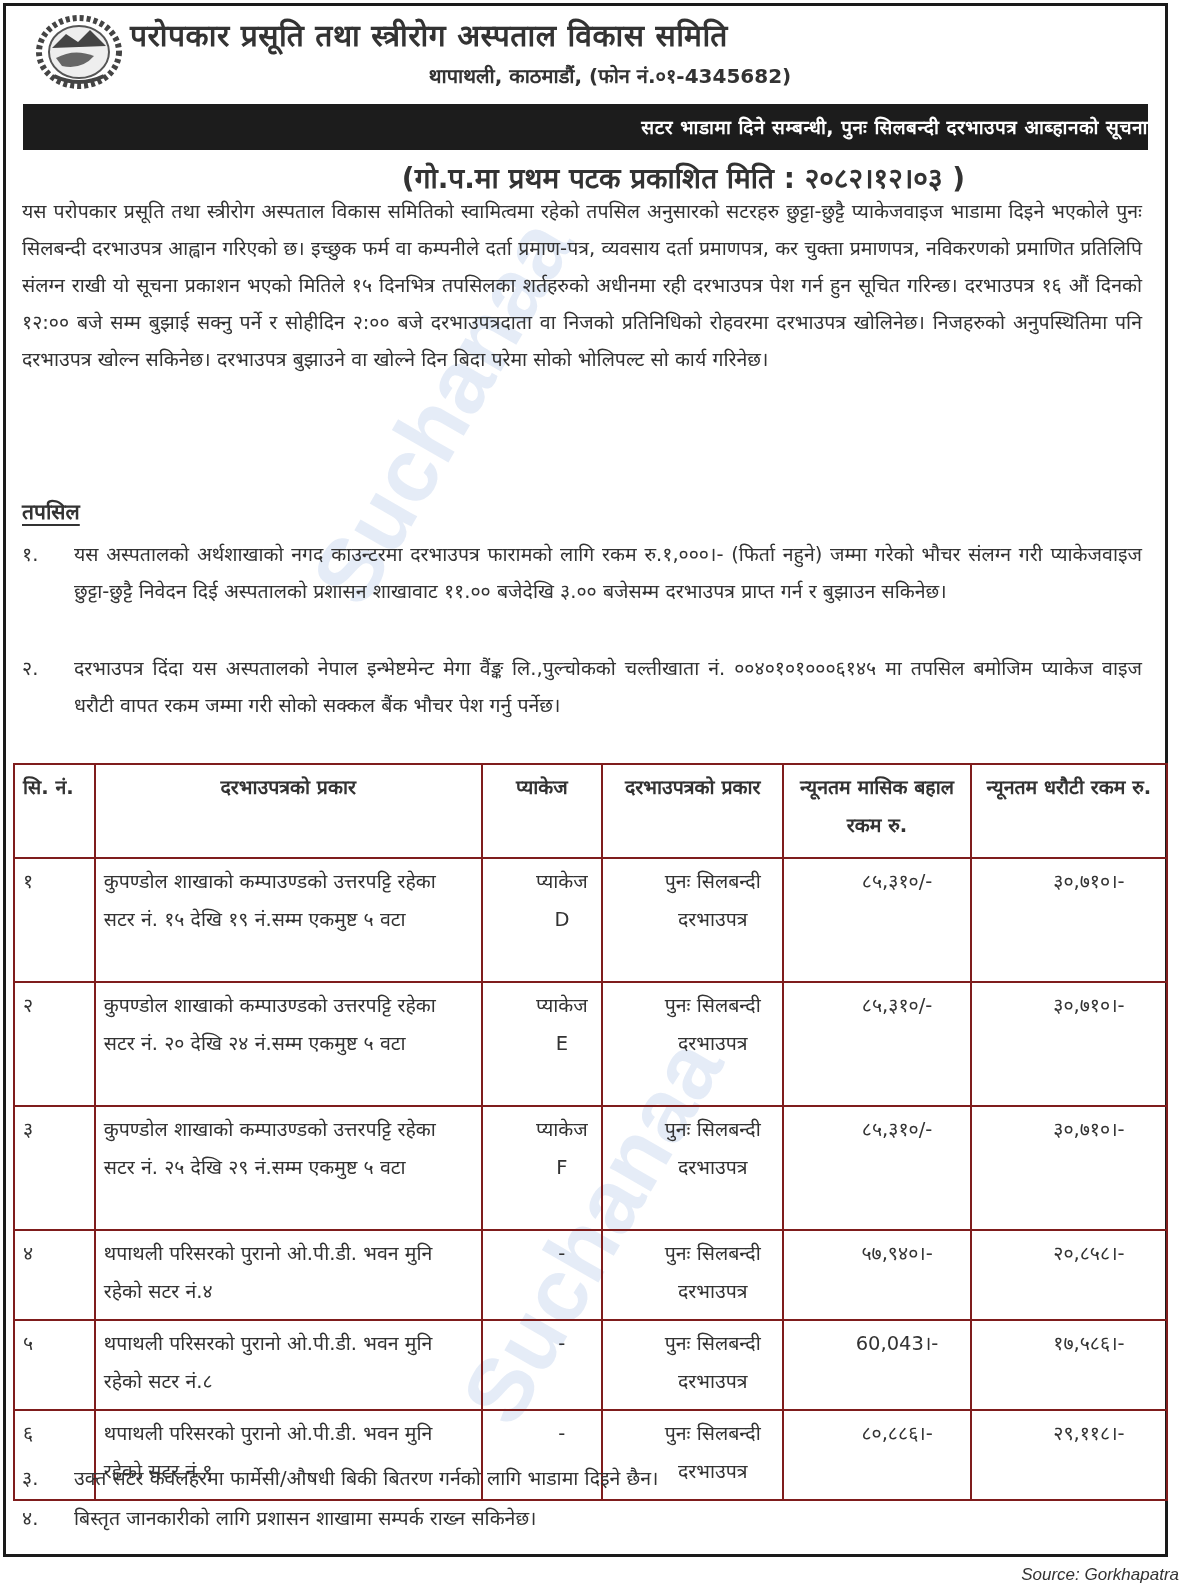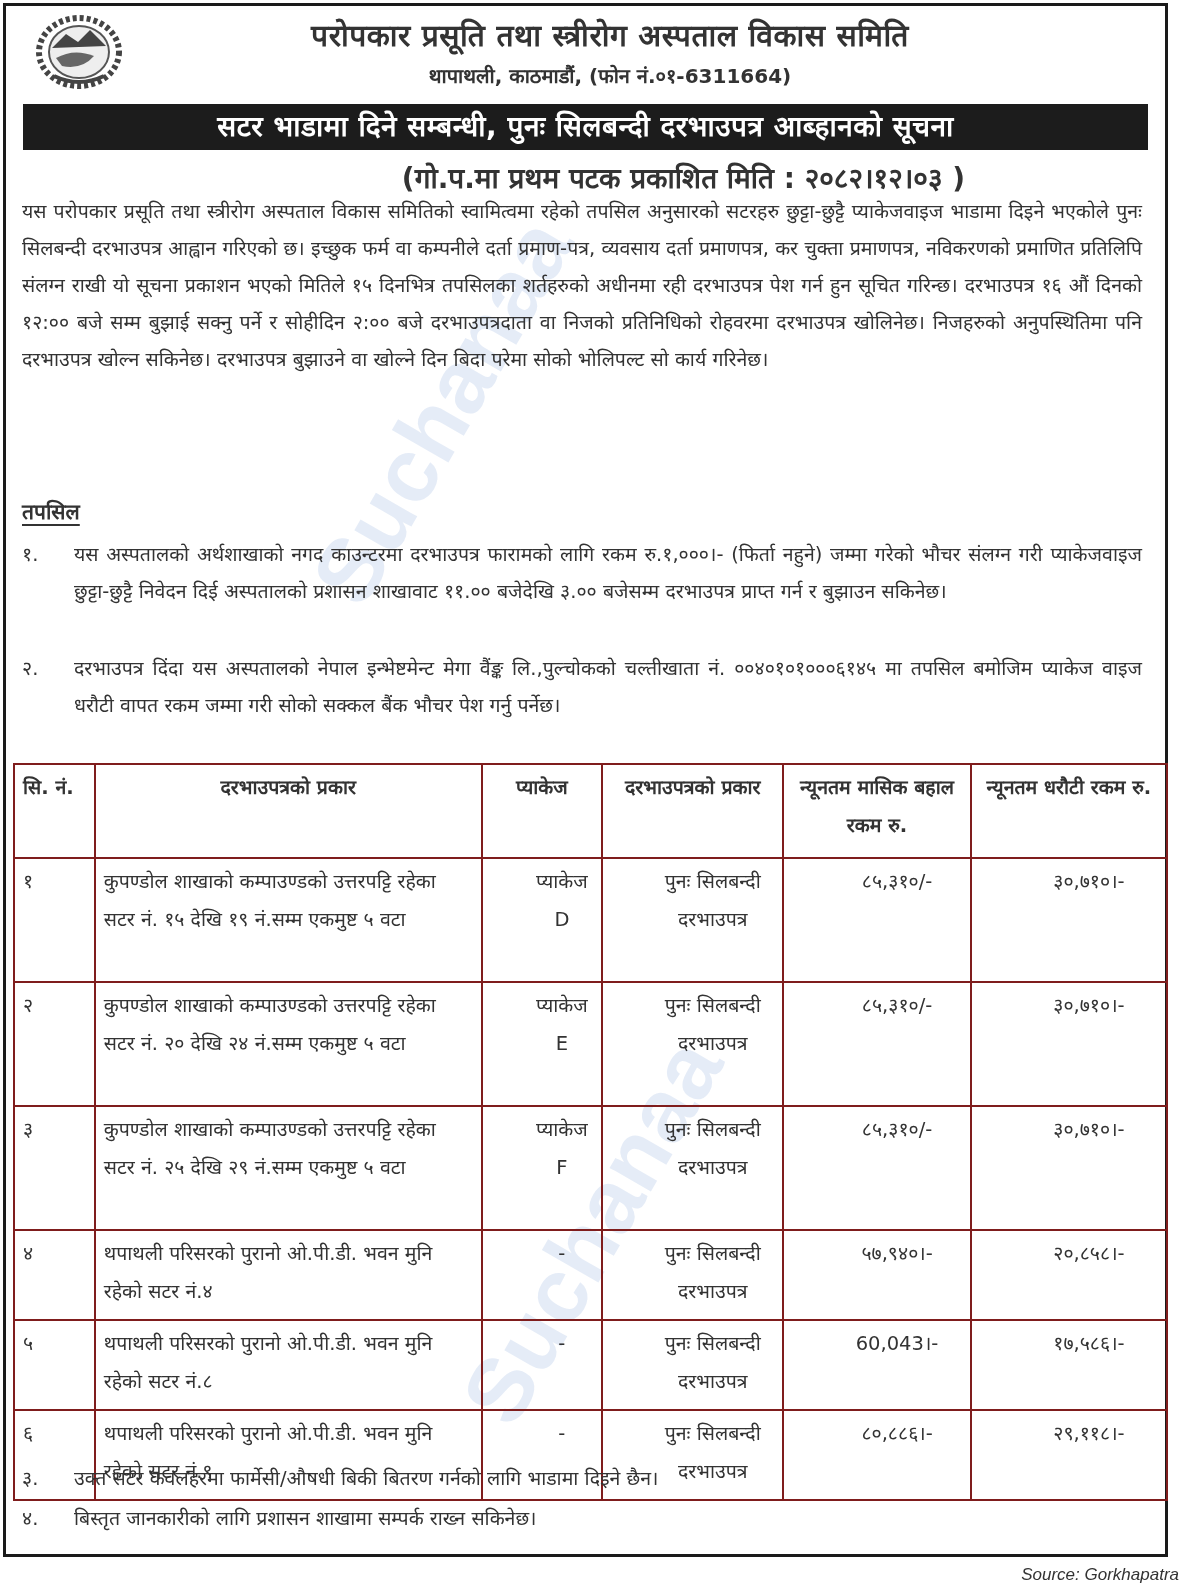--- a/index.html
+++ b/index.html
@@ -9,31 +9,31 @@
       color: #222;
     }
     .frame {
       position: absolute; left: 3px; top: 3px; width: 1165px; height: 1554px;
       border: 3px solid #1a1a1a; box-sizing: border-box; background: #fff;
     }
     .logo {
       position: absolute; left: 34px; top: 14px; width: 90px; height: 76px;
     }
     .org-title {
-      position: absolute; left: 130px; top: 14px; width: 960px; text-align: center;
+      position: absolute; left: 130px; top: 14px; width: 960px; 
       font-size: 30px; font-weight: bold; color: #333; letter-spacing: 0.5px;
     }
     .org-address {
       position: absolute; left: 130px; top: 62px; width: 960px; text-align: center;
       font-size: 20px; font-weight: bold; color: #333;
     }
     .banner {
       position: absolute; left: 23px; top: 104px; width: 1125px; height: 46px;
-      background: #1c1c1c; color: #fff; text-align: center;
-      font-size: 28px; font-weight: bold; line-height: 46px; letter-spacing: 0.5px;
+      background: #1c1c1c; color: #fff; text-align: right;
+      font-size: 19px; font-weight: bold; line-height: 46px; letter-spacing: 0.5px;
     }
     .pub-date {
       position: absolute; left: 0; top: 158px; width: 965px; text-align: right;
       font-size: 28px; font-weight: bold; color: #333;
     }
     .para {
       position: absolute; left: 22px; width: 1120px;
       font-size: 19.5px; color: #333; line-height: 37px; text-align: justify;
     }
     .intro { top: 193px; }
@@ -92,21 +92,21 @@
 
 <svg class="logo" viewBox="0 0 90 76">
   <ellipse cx="45" cy="38" rx="40" ry="34" fill="none" stroke="#444" stroke-width="6" stroke-dasharray="4 3"></ellipse>
   <ellipse cx="45" cy="38" rx="30" ry="26" fill="#eee" stroke="#555" stroke-width="2"></ellipse>
   <path d="M18 34 L32 20 L44 28 L56 16 L72 32 Z" fill="#444"></path>
   <path d="M22 44 Q40 34 60 42 Q48 56 28 52 Z" fill="#666"></path>
   <path d="M20 62 Q45 74 70 62" fill="none" stroke="#444" stroke-width="4"></path>
 </svg>
 
 <div class="org-title">परोपकार प्रसूति तथा स्त्रीरोग अस्पताल विकास समिति</div>
-<div class="org-address">थापाथली, काठमाडौं, (फोन नं.०१-6311664)</div>
+<div class="org-address">थापाथली, काठमाडौं, (फोन नं.०१-4345682)</div>
 
 <div class="banner">सटर भाडामा दिने सम्बन्धी, पुनः सिलबन्दी दरभाउपत्र आब्हानको सूचना</div>
 
 <div class="pub-date">(गो.प.मा प्रथम पटक प्रकाशित मिति : २०८२।१२।०३ )</div>
 
 <div class="para intro">यस परोपकार प्रसूति तथा स्त्रीरोग अस्पताल विकास समितिको स्वामित्वमा रहेको तपसिल अनुसारको सटरहरु छुट्टा-छुट्टै प्याकेजवाइज भाडामा दिइने भएकोले पुनः सिलबन्दी दरभाउपत्र आह्वान गरिएको छ। इच्छुक फर्म वा कम्पनीले दर्ता प्रमाण-पत्र, व्यवसाय दर्ता प्रमाणपत्र, कर चुक्ता प्रमाणपत्र, नविकरणको प्रमाणित प्रतिलिपि संलग्न राखी यो सूचना प्रकाशन भएको मितिले १५ दिनभित्र तपसिलका शर्तहरुको अधीनमा रही दरभाउपत्र पेश गर्न हुन सूचित गरिन्छ। दरभाउपत्र १६ औं दिनको १२:०० बजे सम्म बुझाई सक्नु पर्ने र सोहीदिन २:०० बजे दरभाउपत्रदाता वा निजको प्रतिनिधिको रोहवरमा दरभाउपत्र खोलिनेछ। निजहरुको अनुपस्थितिमा पनि दरभाउपत्र खोल्न सकिनेछ। दरभाउपत्र बुझाउने वा खोल्ने दिन बिदा परेमा सोको भोलिपल्ट सो कार्य गरिनेछ।</div>
 
 <div class="tapsil">तपसिल</div>
 
 <div class="clause c1">

